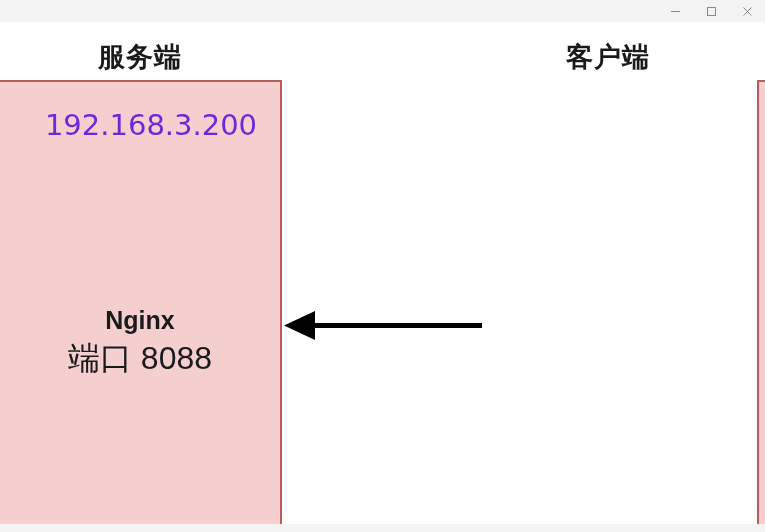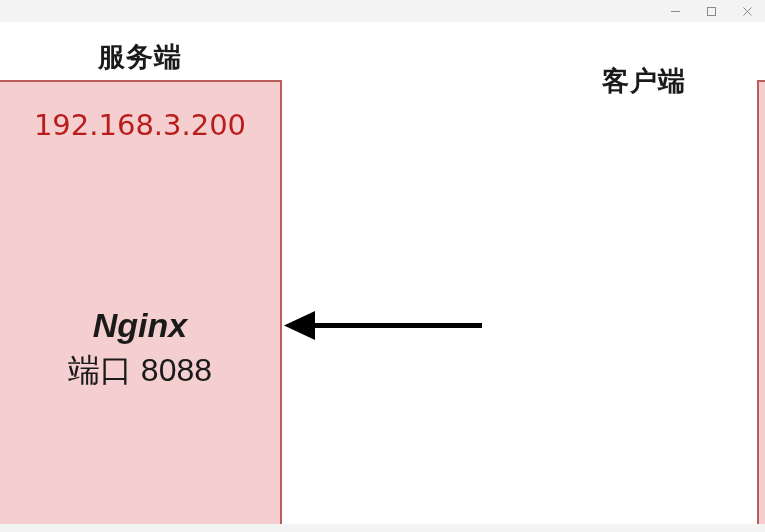--- a/index.html
+++ b/index.html
@@ -64,21 +64,21 @@
     position: absolute;
     font-size: 27px;
     font-weight: bold;
     color: #1a1a1a;
     letter-spacing: 1px;
     text-align: center;
     white-space: nowrap;
     line-height: 34px;
   }
   #heading-server { left: 40px;  top: 18px; width: 200px; }
-  #heading-client { left: 544px; top: 18px; width: 200px; margin-top: 24px; }
+  #heading-client { left: 508px; top: 18px; width: 200px; }
 
   
   .node-box {
     position: absolute;
     border-width: 2px;
     border-style: solid;
   }
 
   #server-box {
     left: -2px;
@@ -107,45 +107,44 @@
     height: 446px;
     background: #f5cfcf;
     border-color: #b85c5c;
     z-index: 0;
   }
 
   #client-box { z-index: 2; }
 
   .node-ip {
     position: absolute;
-    left: 0;
+    left: 11px;
     top: 26px;
     width: 100%;
     text-align: center;
     font-size: 29px;
-    color: #b91c1c;
+    color: #6d28d9;
     white-space: nowrap;
     font-family: "DejaVu Sans", sans-serif;
   }
 
   .node-label {
     position: absolute;
     left: 0;
     top: 222px;
     width: 100%;
     text-align: center;
     color: #1a1a1a;
     line-height: 1.28;
     white-space: nowrap;
   }
   .node-label .primary {
     display: block;
-    font-size: 34px;
+    font-size: 25px;
     font-weight: bold;
-    font-style: italic;
   }
   .node-label .secondary {
     display: block;
     font-size: 32px;
     font-weight: normal;
     margin-top: 2px;
   }
 
   
   #flow-arrow {

